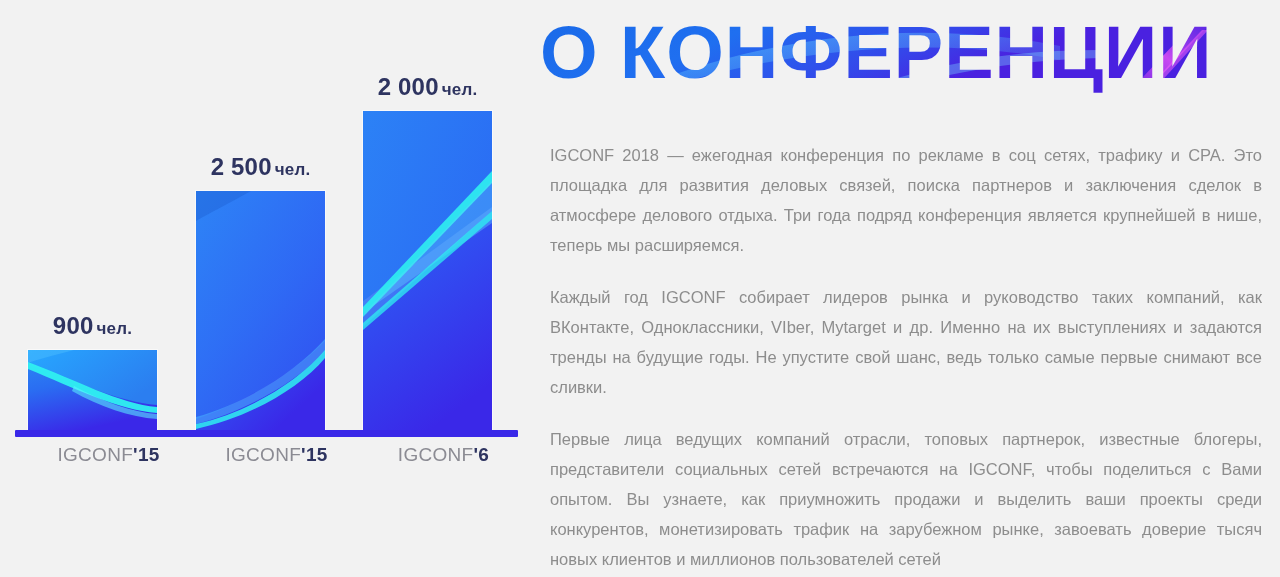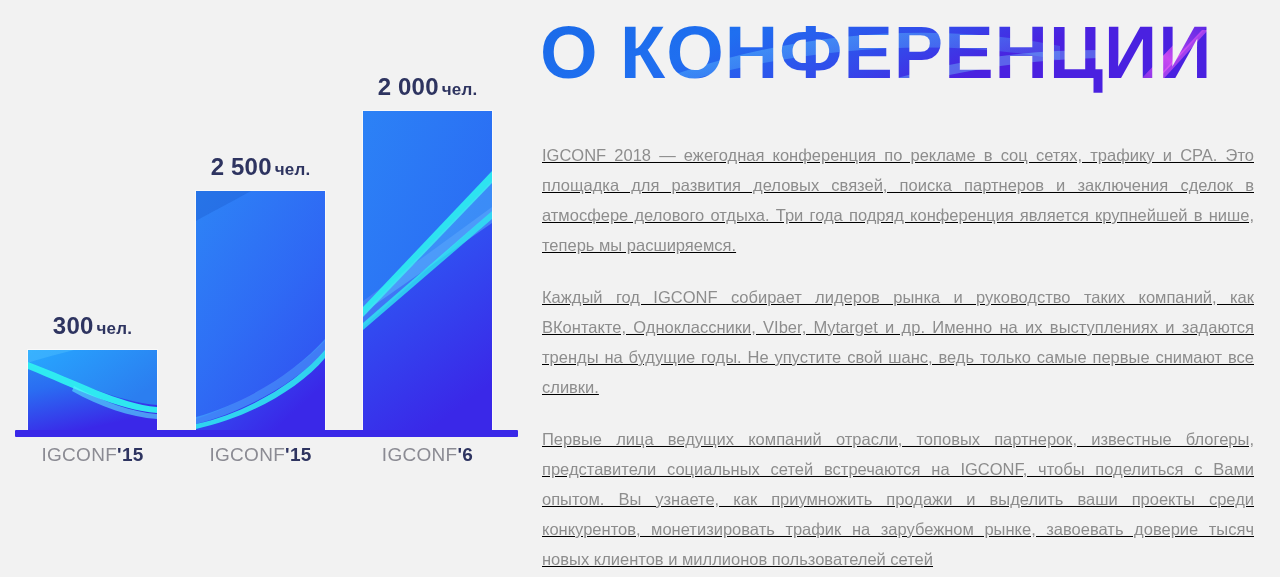--- a/index.html
+++ b/index.html
@@ -81,21 +81,21 @@
     left: 15px;
     top: 430px;
     width: 503px;
     height: 7px;
     background: #3a28e8;
     border-radius: 1px;
   }
 
   .axis-labels {
     position: absolute;
-    left: 0;
+    left: 16px;
     top: 444px;
     width: 530px;
     height: 34px;
     padding-left: 24px;
   }
   .axis-label {
     position: absolute;
     font-size: 19px;
     white-space: nowrap;
     color: #8b8b93;
@@ -129,24 +129,23 @@
   }
   .headline-text {
     font-family: "Liberation Sans", sans-serif;
     font-weight: bold;
     font-size: 74px;
     letter-spacing: 1px;
   }
 
   .body-copy {
     position: absolute;
-    left: 2px;
+    left: 10px;
     top: 140px;
     width: 712px;
-    text-decoration: underline;
   }
   .body-copy p {
     margin: 0 0 22px 0;
     font-size: 16.5px;
     line-height: 30px;
     color: #8d8d8d;
     text-align: justify;
     font-family: "Liberation Sans", sans-serif;
   }
   .body-copy p:last-child {
@@ -155,21 +154,21 @@
 </style>
 </head>
 <body>
 
 <div class="page">
 
   <div class="chart-panel">
     <div class="plot">
 
       <div class="value-label" id="vlabel-0" style="left: 92.5px; top: 312px; transform: translateX(-50%);">
-        <span class="num">300</span><span class="unit">чел.</span>
+        <span class="num">900</span><span class="unit">чел.</span>
       </div>
       <div class="bar" id="bar-0" style="left: 28px; width: 129px; height: 82px; bottom: 8px;">
         <div class="bar-inner">
           <svg class="bar-svg" viewBox="0 0 129 82" preserveAspectRatio="none">
             <defs>
               <linearGradient id="g1base" x1="0" y1="0" x2="0.35" y2="1">
                 <stop offset="0" stop-color="#2b8cf5"></stop>
                 <stop offset="0.45" stop-color="#2a6df2"></stop>
                 <stop offset="1" stop-color="#3a28e8"></stop>
               </linearGradient>

